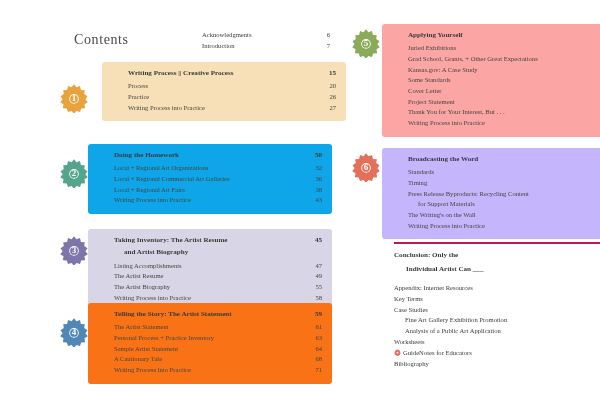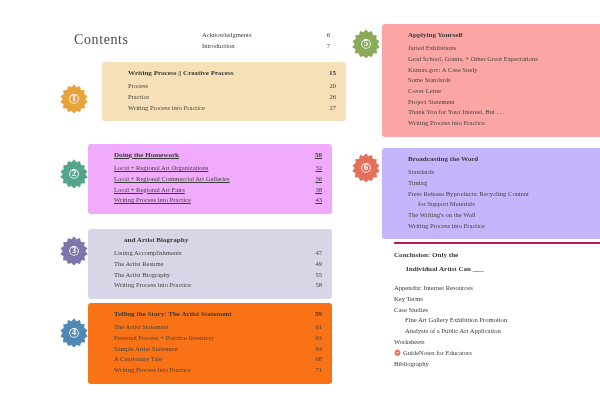--- a/index.html
+++ b/index.html
@@ -74,21 +74,21 @@
     justify-content: space-between;
     font-size: 6.6px;
     line-height: 1.62;
     color: #45453f;
   }
   .entry .t { padding-right: 8px; }
   .entry.indent .t { padding-left: 10px; }
 
   
   .c1 { background: #f7e0b8; }
-  .c2 { background: #f0abfc; text-decoration: underline; }
+  .c2 { background: #0ea5e9; }
   .c3 { background: #d8d5e6; }
   .c4 { background: #f97316; }
   .c5 { background: #fca5a5; }
   .c6 { background: #c4b5fd; }
 
   
   .gear {
     position: absolute;
     width: 30px; height: 30px;
     z-index: 5;
@@ -215,20 +215,24 @@
         <g fill="#54a58c">
           <path d="M50 4 L58 14 L70 10 L73 23 L86 24 L84 37 L95 44 L88 54 L96 64 L85 71 L87 84 L74 85 L70 97 L58 93 L50 103 L42 93 L30 97 L26 85 L13 84 L15 71 L4 64 L12 54 L5 44 L16 37 L14 24 L27 23 L30 10 L42 14 Z"></path>
         </g>
         <circle cx="50" cy="53" r="16" fill="#ffffff"></circle>
         <circle cx="50" cy="53" r="13" fill="#54a58c"></circle>
       </svg>
       <div class="num">2</div>
     </div>
 
     <div class="chapter c3" style="left:38px; top:219px; width:244px;">
+      <div class="ch-title">
+        <span class="t">Taking Inventory: The Artist Resume</span>
+        <span class="p">45</span>
+      </div>
       <div class="ch-title" style="margin-bottom:3px;">
         <span class="t" style="padding-left:10px;">and Artist Biography</span>
         <span></span>
       </div>
       <div class="entry">
         <span class="t">Listing Accomplishments</span>
         <span class="p">47</span>
       </div>
       <div class="entry">
         <span class="t">The Artist Resume</span>

